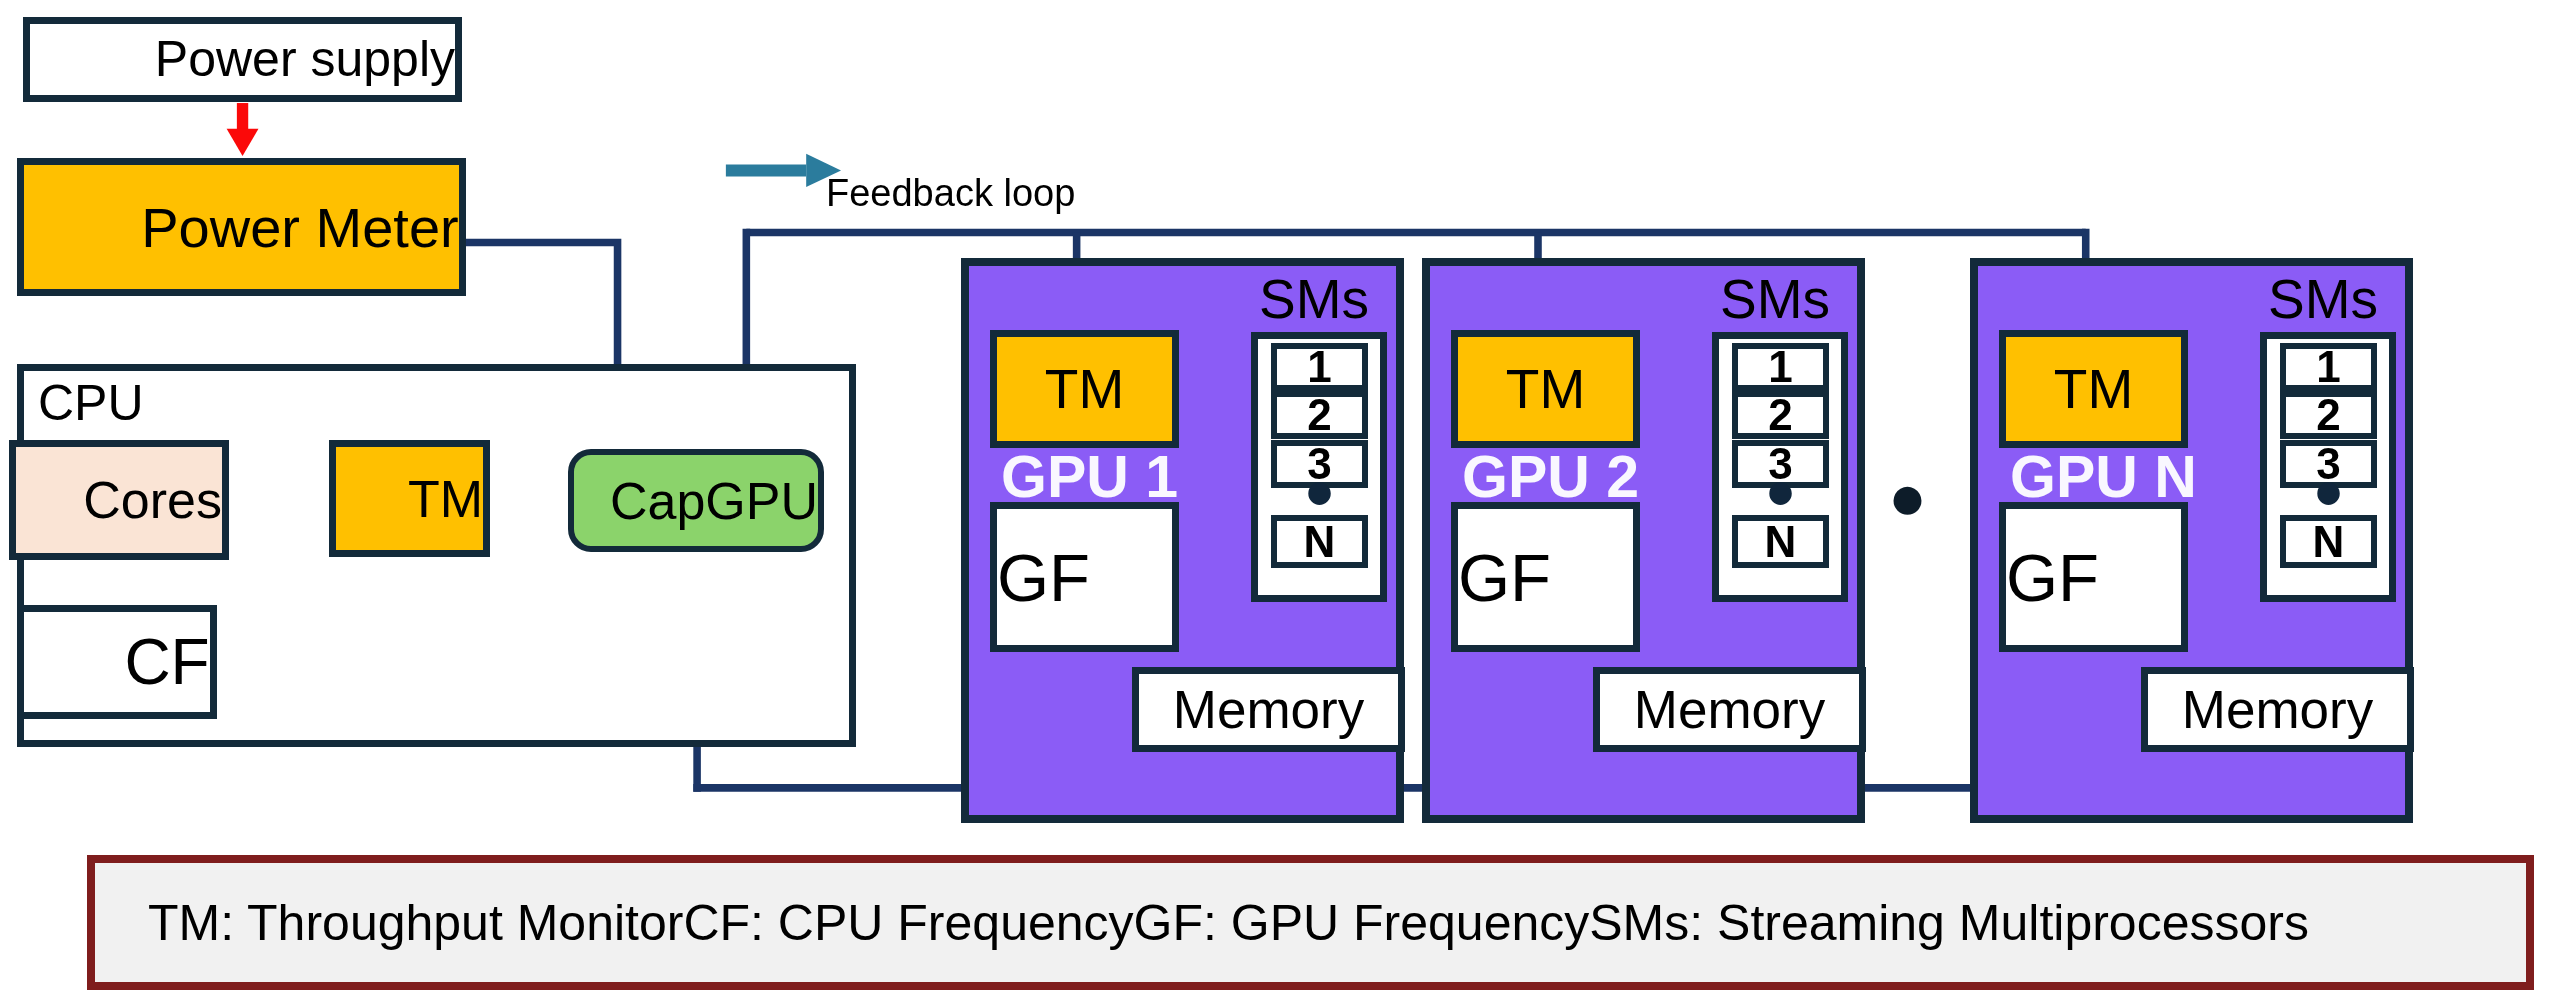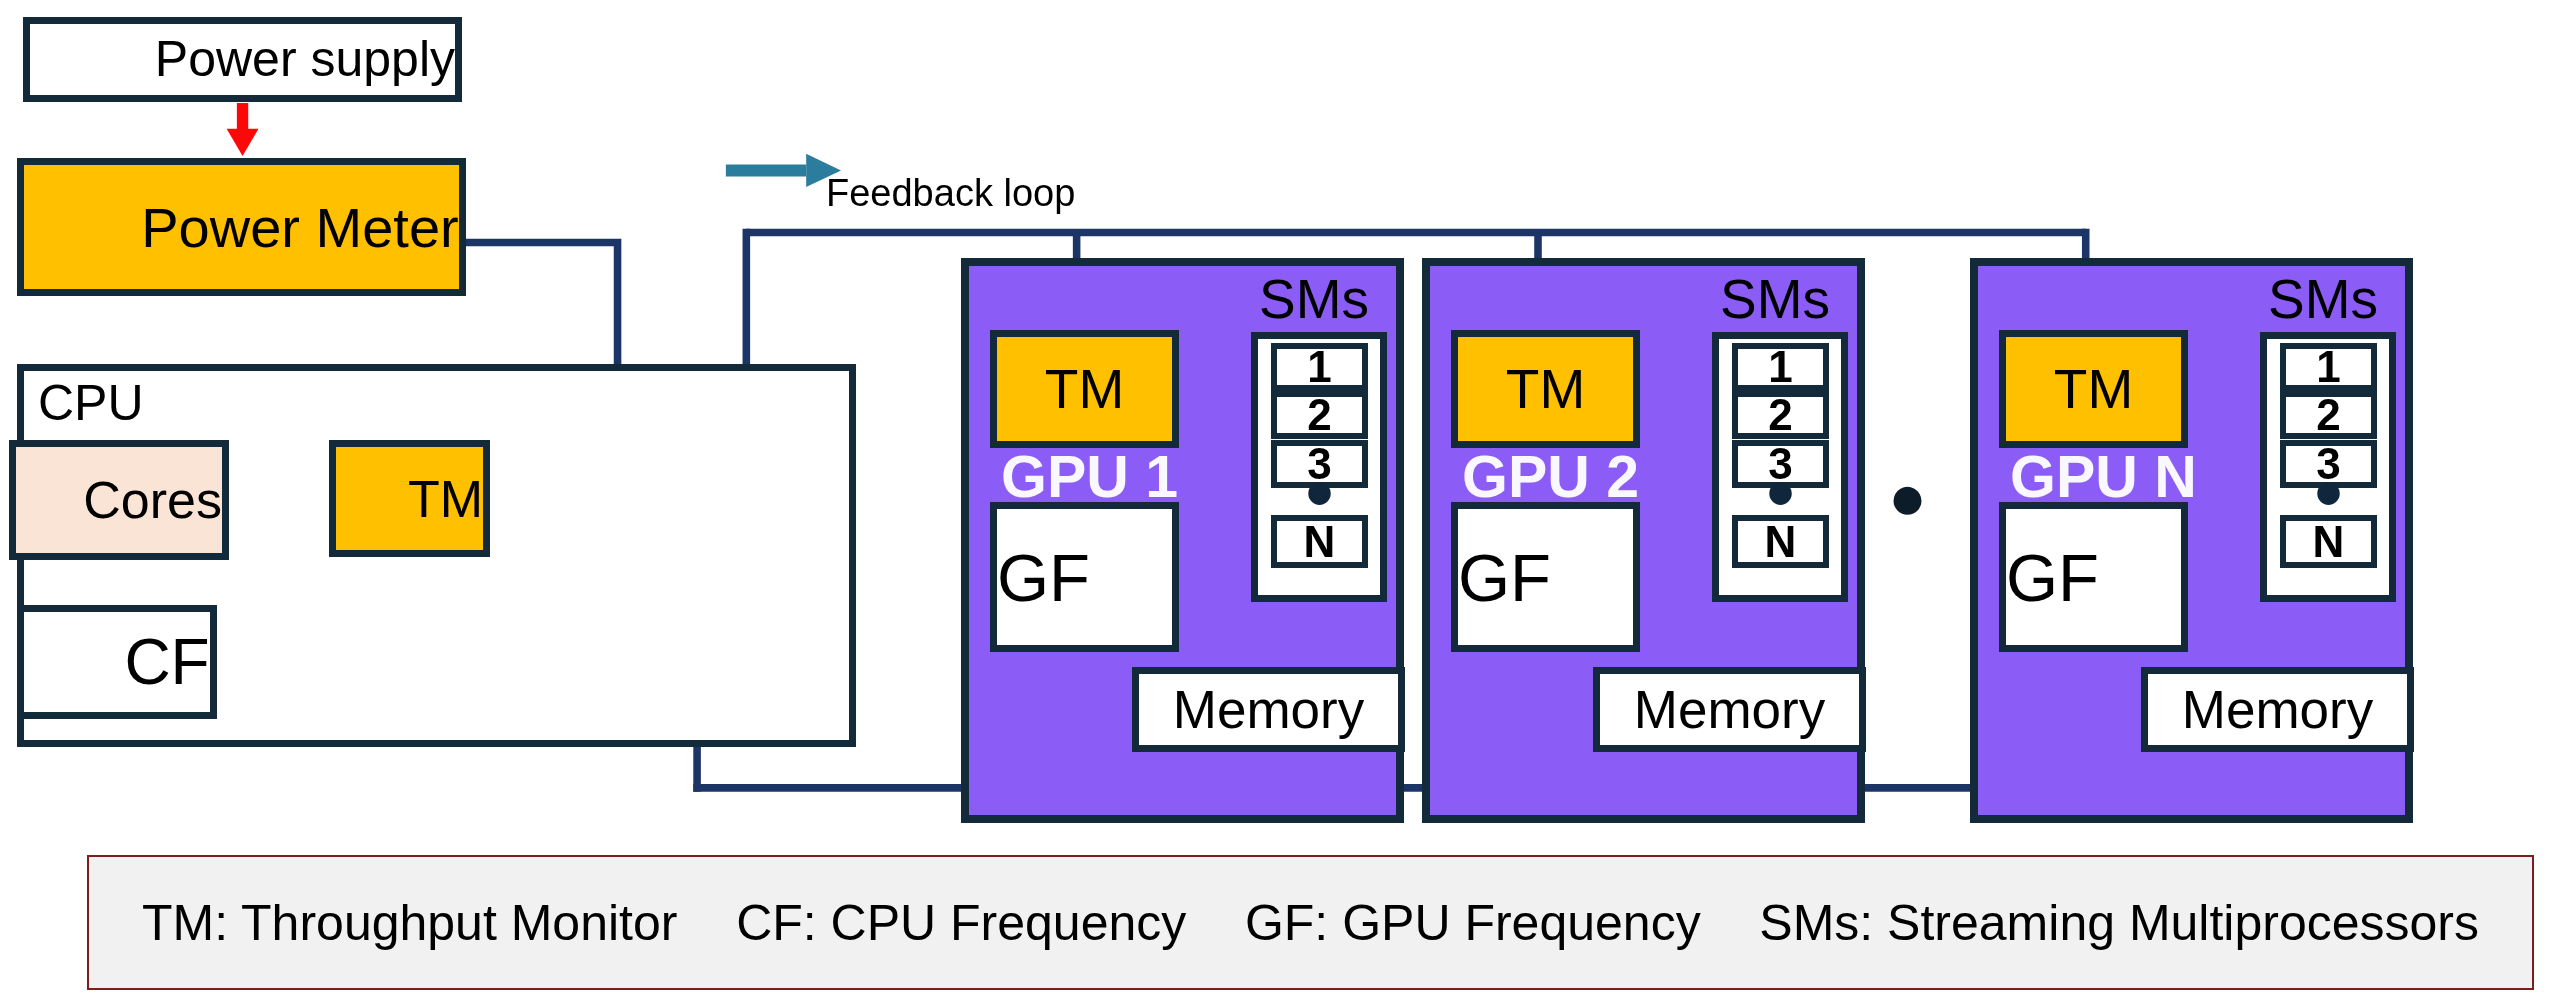--- a/index.html
+++ b/index.html
@@ -44,22 +44,22 @@
        color:rgba(255,255,255,0.95);display:flex;align-items:center;}
   .gpu .gf{position:absolute;left:21px;top:236px;width:189px;height:150px;background:#fff;
        border:7.6px solid #132a3a;box-sizing:border-box;display:flex;align-items:center;justify-content:flex-start;font-size:67px;}
   .gpu .memory{position:absolute;left:163px;top:401px;width:273px;height:85px;background:#fff;
        border:7.6px solid #132a3a;box-sizing:border-box;display:flex;align-items:center;justify-content:center;font-size:53px;}
   .gpu1{left:961px;} .gpu2{left:1422px;} .gpun{left:1970px;}
   
   .gpu-ellipsis{left:1859px;top:449px;width:97px;height:94px;display:flex;align-items:center;
        justify-content:center;font-size:65px;color:#0d1c29;}
   
-  .legend{left:87px;top:855px;width:2447px;height:135px;background:#f1f1f1;border:2px solid #7f1d1d;
-       display:flex;align-items:center;justify-content:space-between;padding:0 53px;font-size:50px;}
+  .legend{left:87px;top:855px;width:2447px;height:135px;background:#f1f1f1;border:8px solid #7f1d1d;
+       display:flex;align-items:center;padding:0 53px;font-size:50px;}
   .legend span{white-space:nowrap;}
   svg.overlay{position:absolute;left:0;top:0;width:2576px;height:1000px;pointer-events:none;}
 </style>
 </head>
 <body>
 
 <div class="canvas">
 
   <svg class="overlay" viewBox="0 0 3400 1320">
 
@@ -155,20 +155,23 @@
   </div>
 
   <div class="box cpu-box"></div>
   <div class="cpu-title lbl">CPU</div>
   <div class="box cores">
     <span class="lbl">Cores</span>
   </div>
   <div class="box tm-cpu">
     <span class="lbl">TM</span>
   </div>
+  <div class="box capgpu">
+    <span class="lbl">CapGPU</span>
+  </div>
   <div class="box cf">
     <span class="lbl">CF</span>
   </div>
 
   <div class="gpu gpu1">
     <div class="sms-label lbl">SMs</div>
     <div class="tm">
         <span class="lbl">TM</span>
       </div>
     <div class="smbox"></div>

